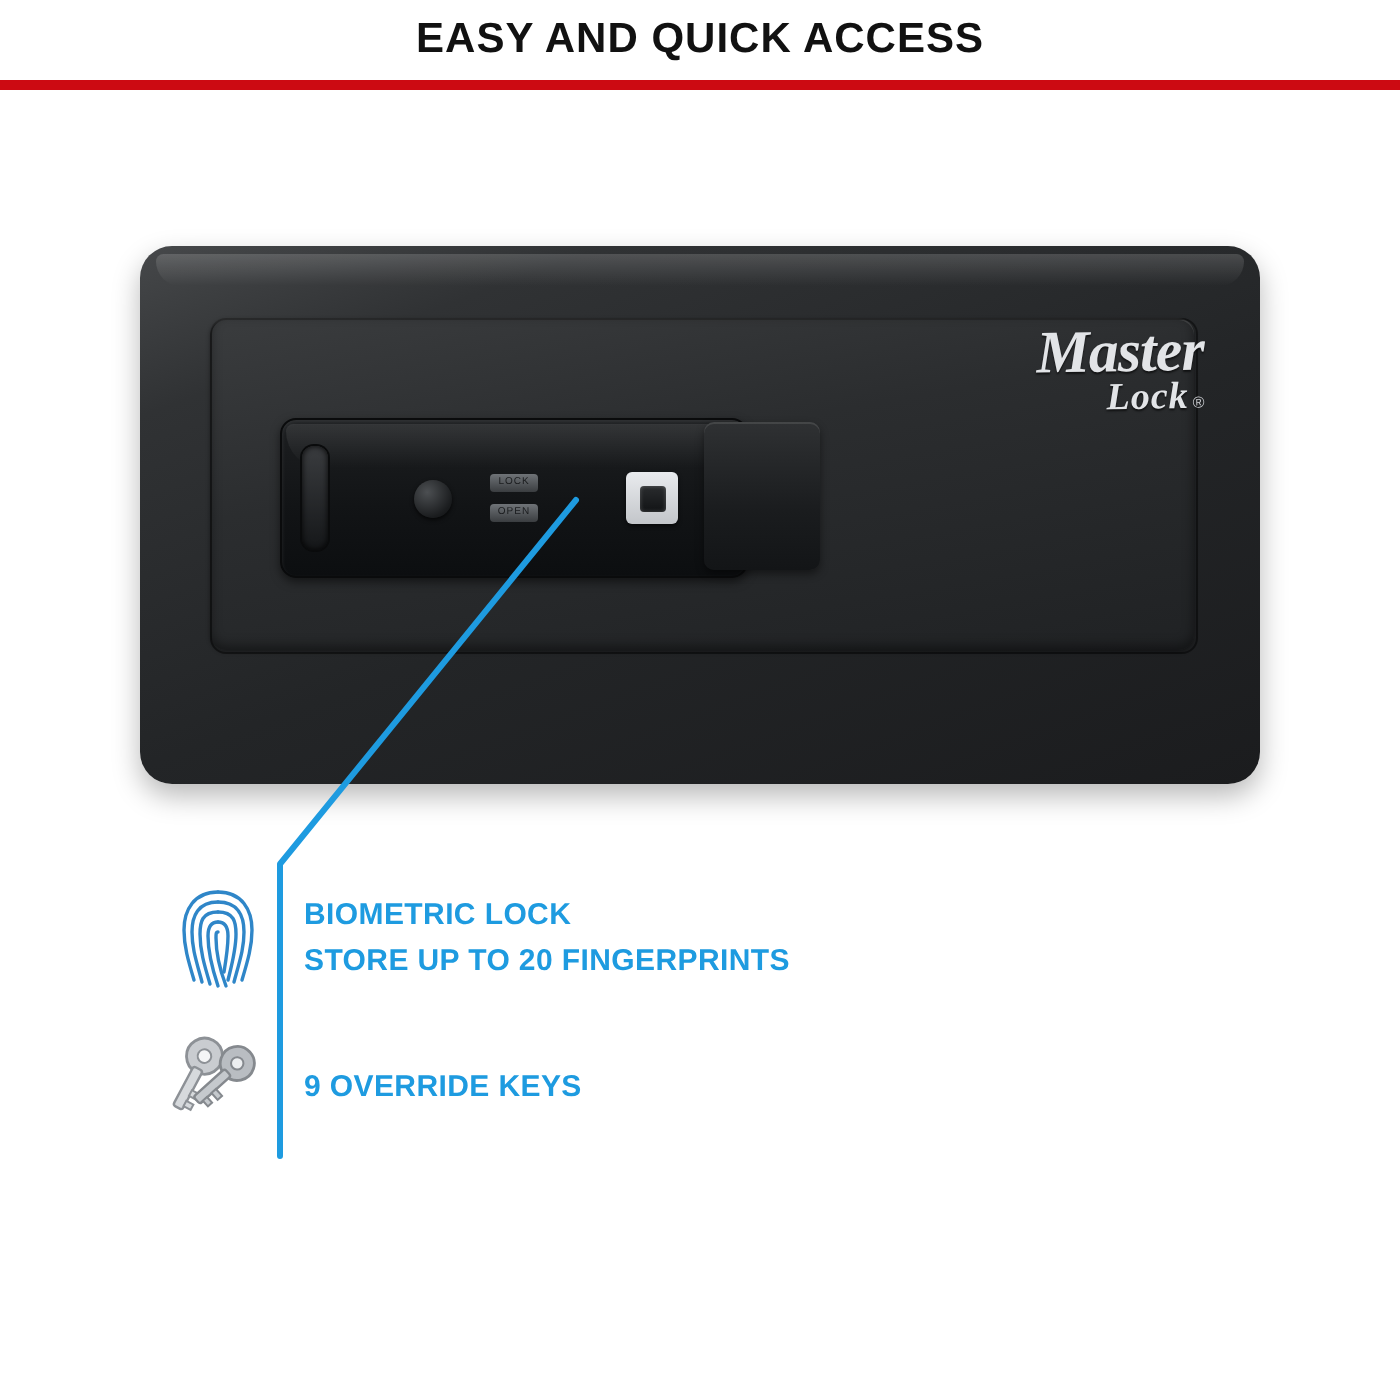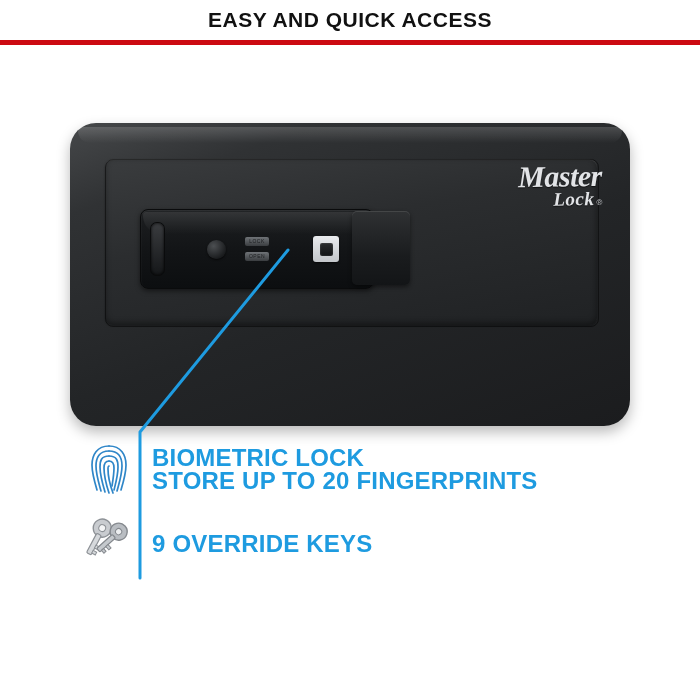--- a/index.html
+++ b/index.html
@@ -41,22 +41,22 @@
     height: 5px;
     background: #cc0a12;
   }
 
   
   .safe {
     position: absolute;
     left: 70px;
     top: 123px;
     width: 560px;
-    height: 303px;
-    border-radius: 26px;
+    height: 269px;
+    border-radius: 16px;
     background: linear-gradient(160deg, #46484a 0%, #303234 18%, #232527 55%, #1b1c1e 100%);
     box-shadow: 0 6px 14px rgba(0,0,0,0.28);
   }
   .safe-top-highlight {
     position: absolute;
     left: 8px; top: 4px;
     width: 544px; height: 16px;
     border-radius: 12px 12px 40px 40px;
     background: linear-gradient(180deg, rgba(255,255,255,0.16), rgba(255,255,255,0.0));
     pointer-events: none;
@@ -241,21 +241,21 @@
     width: 58px;
     height: 62px;
     flex: 0 0 58px;
     display: flex;
     align-items: center;
     justify-content: center;
   }
   .feature-text {
     margin-left: 14px;
     color: #1e9be0;
-    font-size: 24px;
+    font-size: 15px;
     font-weight: bold;
     line-height: 23px;
     letter-spacing: 0.2px;
     font-family: "Liberation Sans", sans-serif;
   }
   .feature-text .line {
     display: block;
     white-space: nowrap;
   }
 </style>

